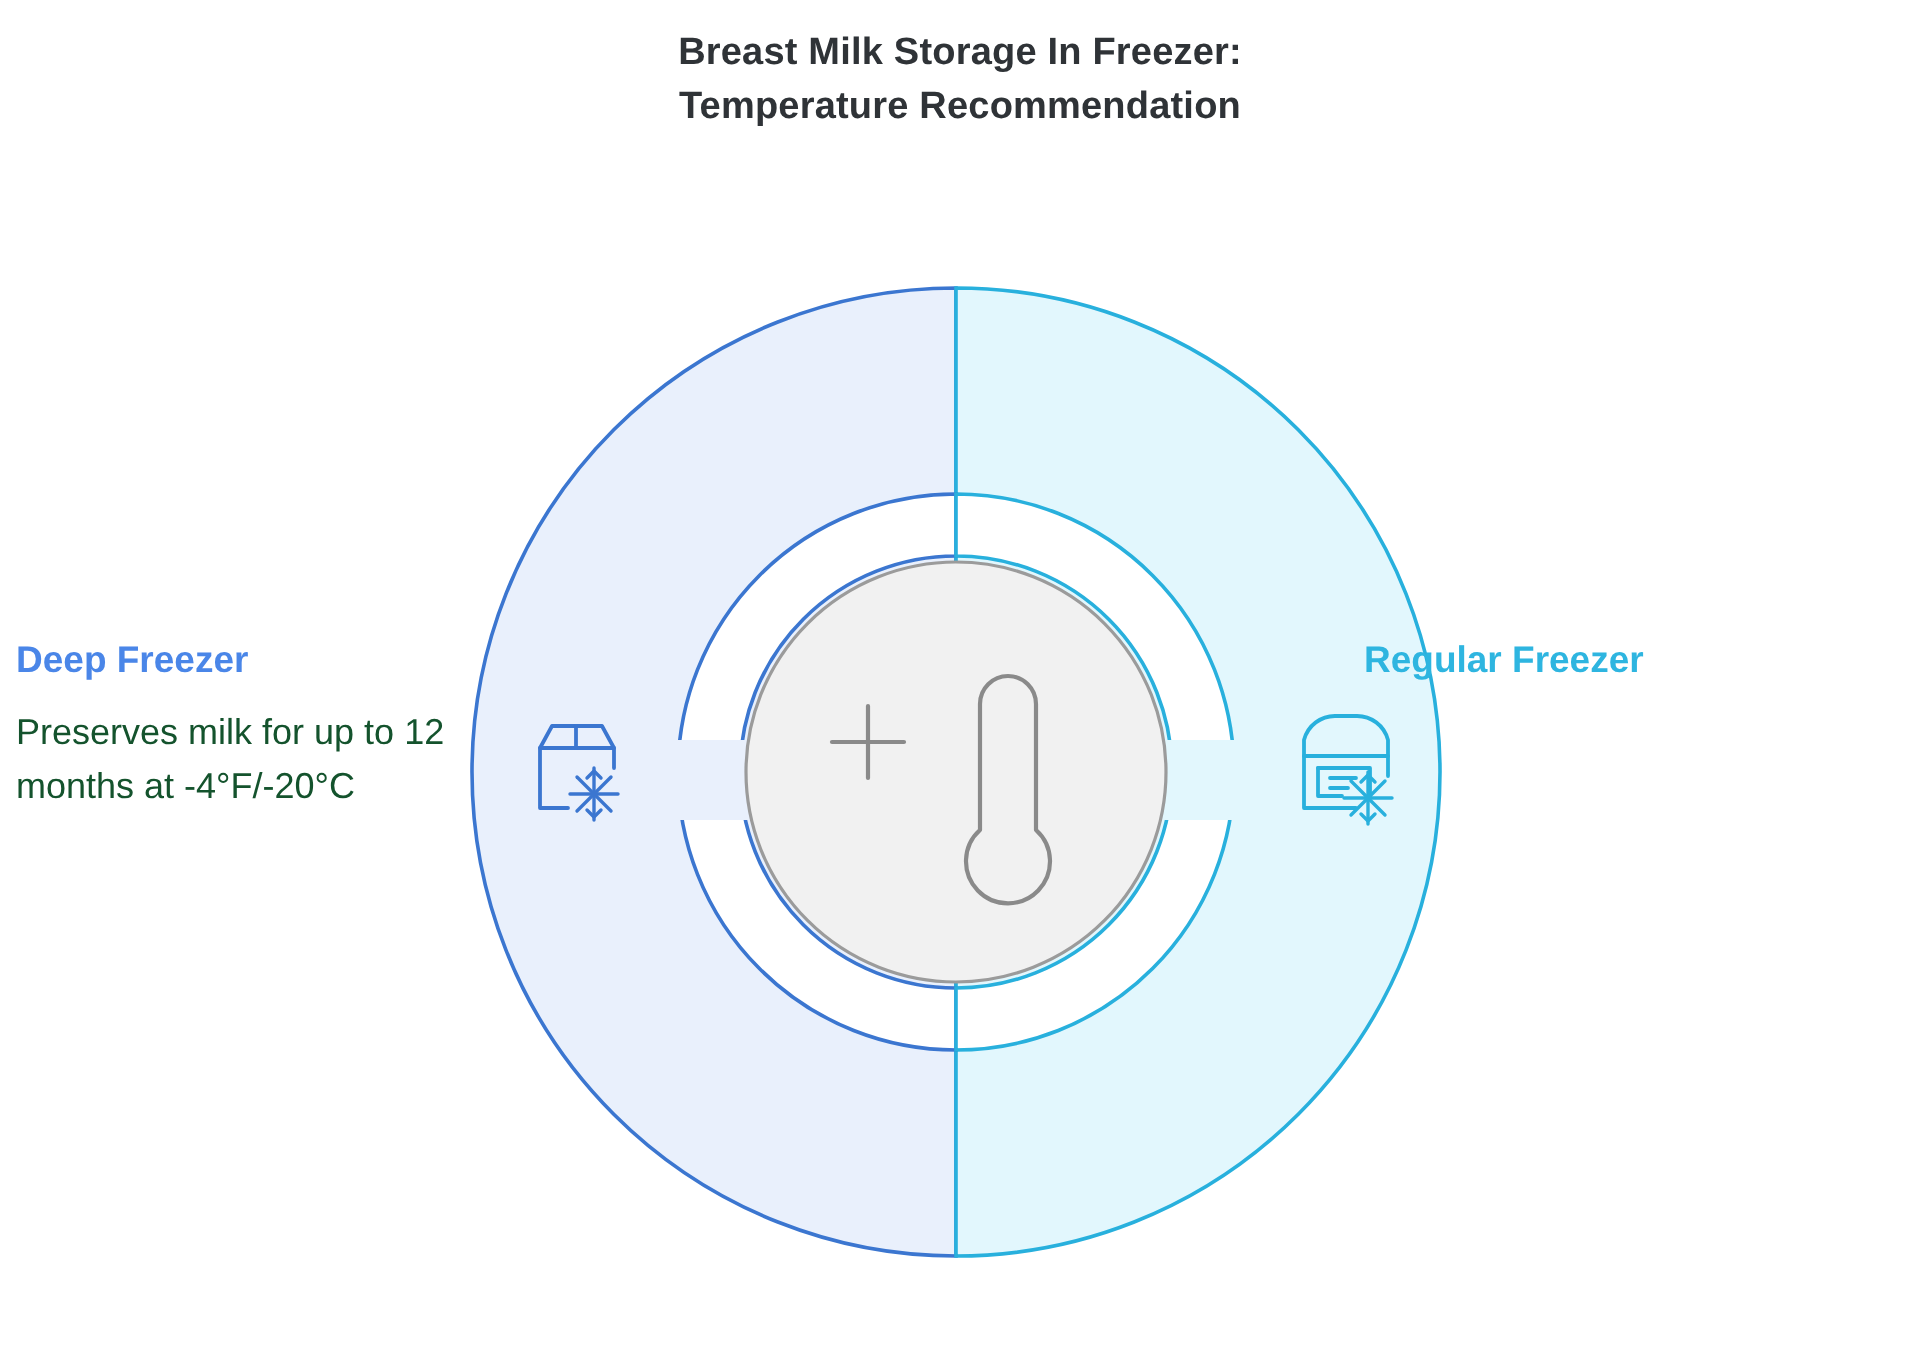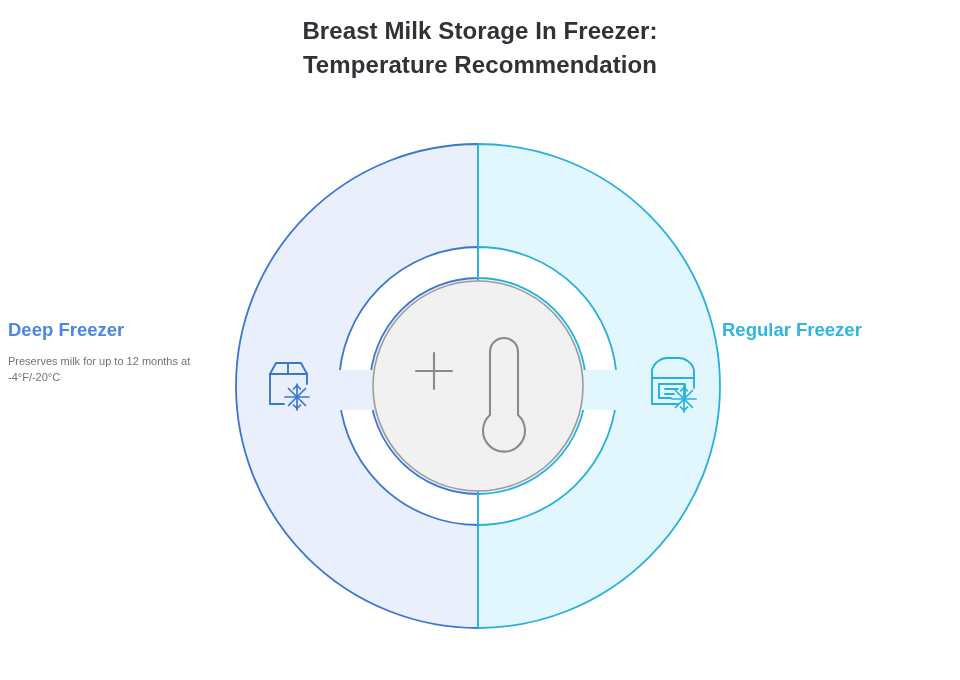--- a/index.html
+++ b/index.html
@@ -22,21 +22,21 @@
     height: 680px;
   }
 
   
   .title {
     position: absolute;
     left: 0;
     top: 14px;
     width: 960px;
     text-align: center;
-    font-size: 24px;
+    font-size: 19px;
     font-weight: bold;
     color: #2f3337;
     line-height: 1.42;
     letter-spacing: 0.1px;
   }
   .title .line { display: block; }
 
   
   .diagram {
     position: absolute;
@@ -44,34 +44,34 @@
     top: 0;
   }
 
   
   .side {
     position: absolute;
     width: 232px;
     text-align: left;
   }
   .side-left  { left: 8px;  top: 318px; }
-  .side-right { left: 722px; top: 318px; }
+  .side-right { left: 682px; top: 318px; }
 
   .side-heading {
     font-size: 18.5px;
     font-weight: bold;
     line-height: 1.3;
     margin: 0 0 11px 0;
   }
   .side-left .side-heading  { color: #4a86e8; }
   .side-right .side-heading { color: #2eb5e0; }
 
   .side-body {
-    font-size: 11px;
-    color: #737373;
+    font-size: 18px;
+    color: #14532d;
     line-height: 1.48;
     margin: 0;
   }
 </style>
 </head>
 <body>
 
 <div class="canvas">
 
   <div class="title">

